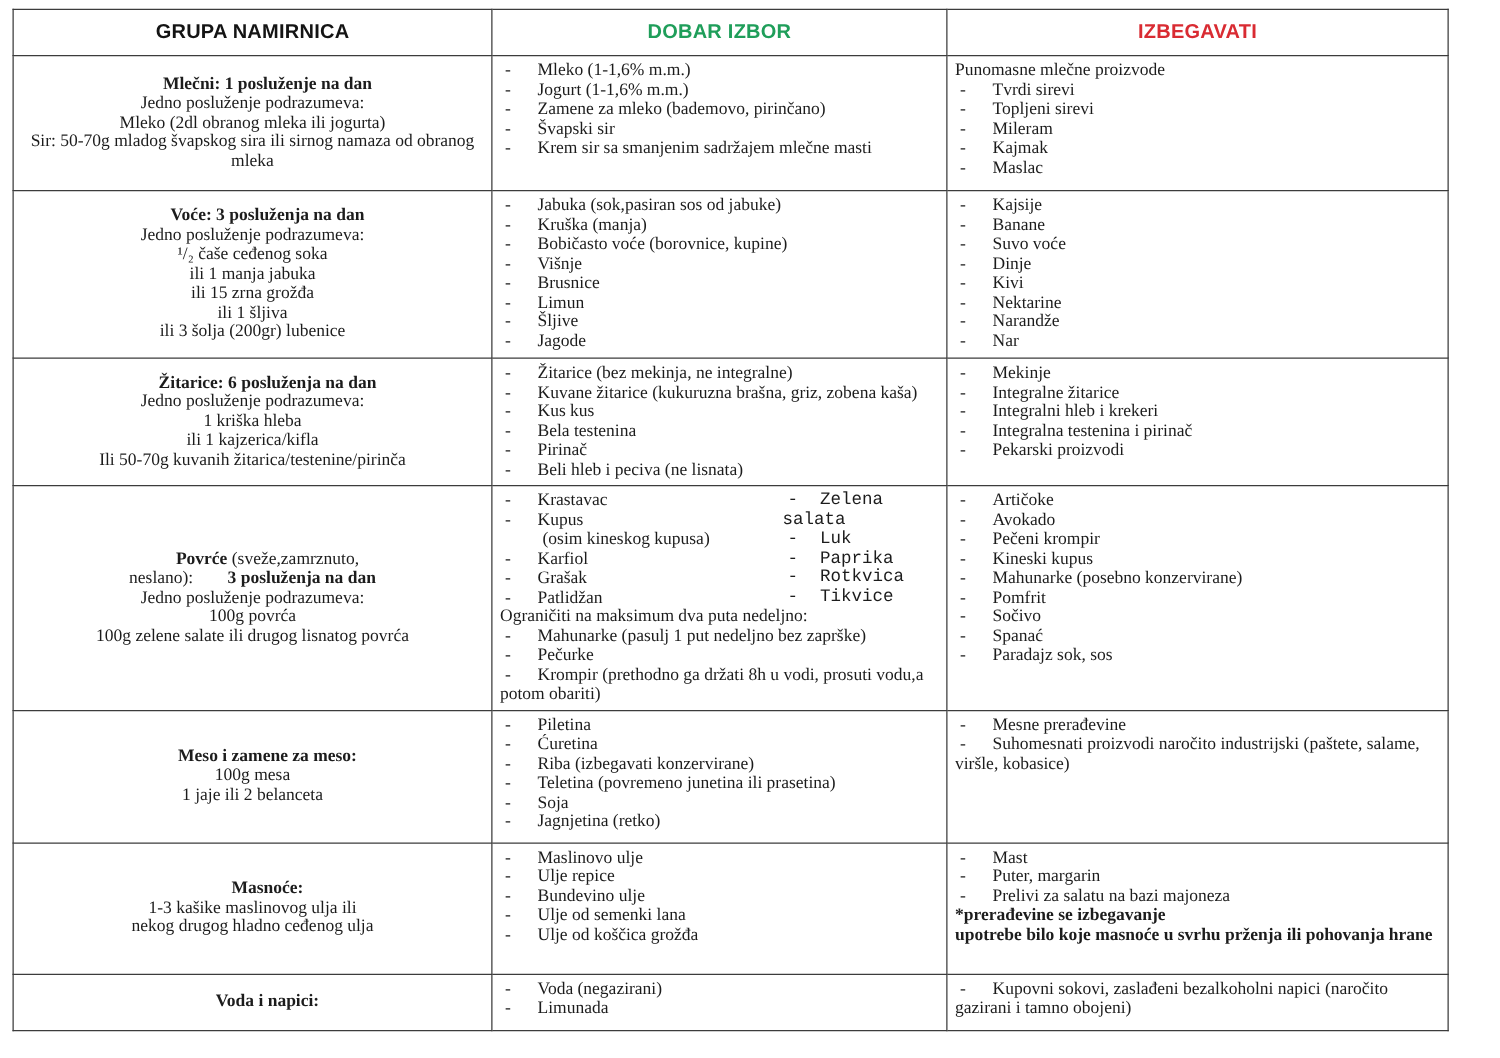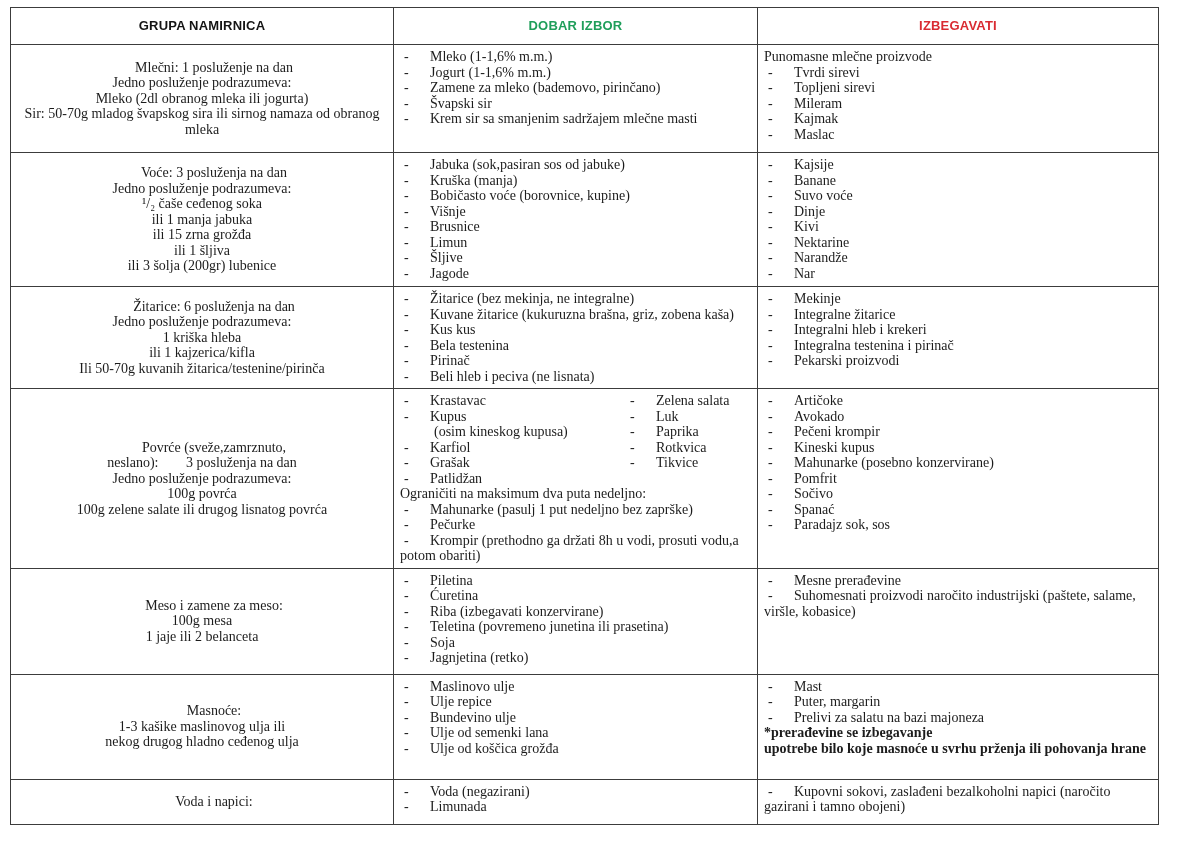--- a/index.html
+++ b/index.html
@@ -29,34 +29,34 @@
     border: 1.6px solid #3c3c3c;
     padding: 4px 6px;
     font-size: 14px;
     line-height: 15.5px;
     vertical-align: top;
     overflow: hidden;
   }
   th {
     font-family: "Liberation Sans", "DejaVu Sans", sans-serif;
     font-weight: bold;
-    font-size: 13px;
+    font-size: 16px;
     letter-spacing: 0.2px;
     height: 28px;
     vertical-align: middle;
     text-align: center;
     color: #141414;
   }
   th.good  { color: var(--good-color); }
   th.avoid { color: var(--avoid-color); }
   td.group {
     text-align: center;
     vertical-align: middle;
   }
-  .gline .b { font-weight: normal; margin-left: 24px; }
+  .gline .b { font-weight: bold; margin-left: 24px; }
   tbody tr:nth-child(1) td { height: 99px; }
   tbody tr:nth-child(2) td { height: 125px; }
   tbody tr:nth-child(3) td { height: 92px; }
   tbody tr:nth-child(4) td { height: 160px; }
   tbody tr:nth-child(5) td { height: 97px; }
   tbody tr:nth-child(6) td { height: 96px; }
   tbody tr:nth-child(7) td { height: 36px; }
   .li { text-align: left; }
   .dash {
     display: inline-block;
@@ -65,21 +65,21 @@
     box-sizing: border-box;
   }
   .plain { text-align: left; font-family: Liberation Serif, serif; }
   .plain.b {
     font-weight: bold;
     font-family: "Liberation Serif", serif;
   }
   .indent { padding-left: 34px; text-align: left; font-family: Liberation Serif, serif; }
   .cols { display: flex; }
   .col-l { width: 226px; flex: 0 0 auto; }
-  .col-r { flex: 1 1 auto; }
+  .col-r { flex: 1 1 auto; font-family: Liberation Mono, monospace; }
 </style>
 </head>
 <body>
 
 <div id="table-wrap">
   <table>
     <colgroup>
       <col class="c1">
         <col class="c2">
         <col class="c3">

